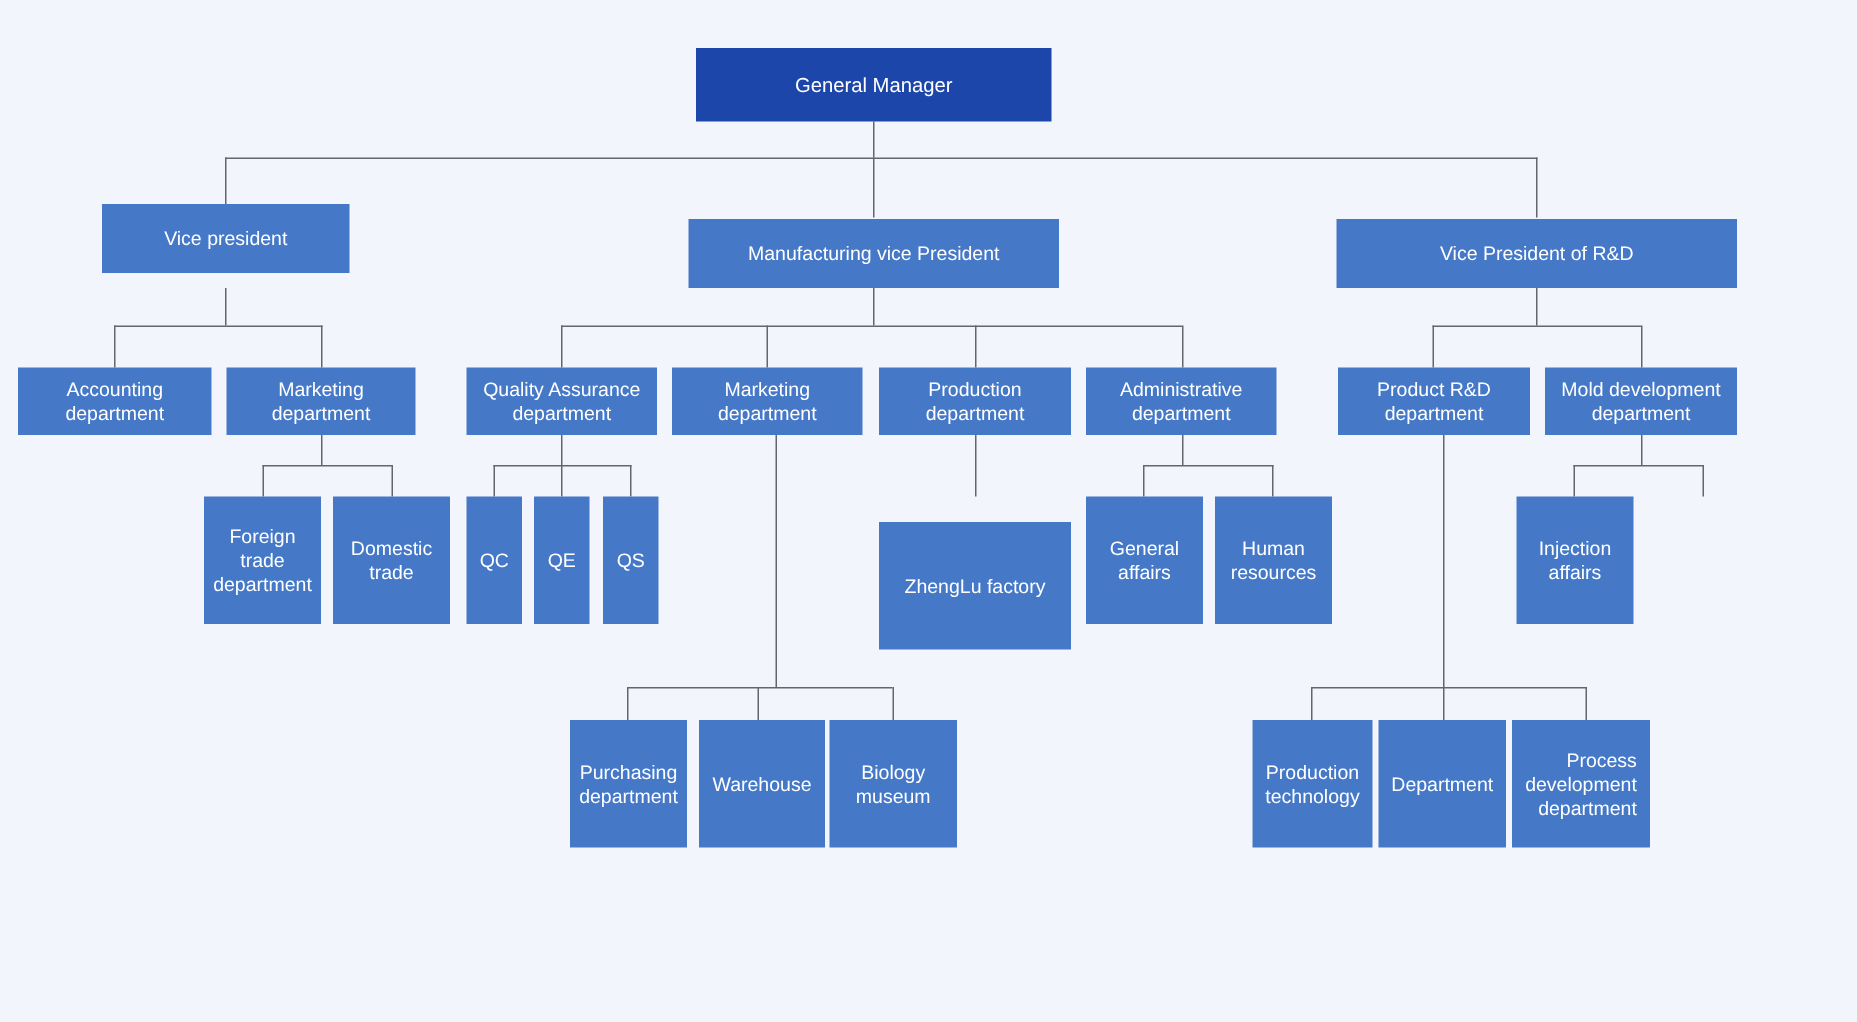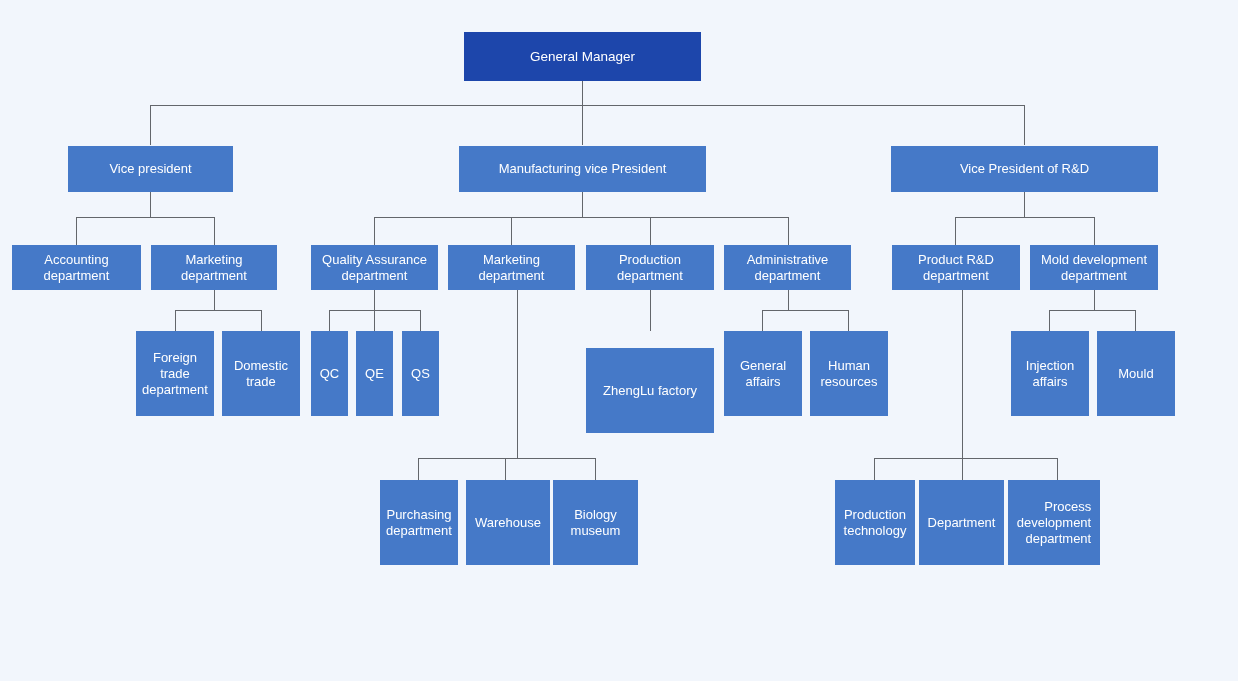--- a/index.html
+++ b/index.html
@@ -103,21 +103,21 @@
   <div class="conn v" style="left:595px; top:458px; height:22px;"></div>
 
   <div class="conn v" style="left:962px; top:290px; height:168px;"></div>
   <div class="conn h" style="left:874px; top:458px; width:184px;"></div>
   <div class="conn v" style="left:874px; top:458px; height:22px;"></div>
   <div class="conn v" style="left:962px; top:458px; height:22px;"></div>
   <div class="conn v" style="left:1057px; top:458px; height:22px;"></div>
 
   <div class="node root" style="left:464px; top:32px; width:237px; height:49px;">General Manager</div>
 
-  <div class="node" style="left:68px; top:146px; width:165px; height:46px;text-align:center;">Vice president</div>
+  <div class="node" style="left:68px; top:136px; width:165px; height:46px;text-align:center;">Vice president</div>
   <div class="node" style="left:459px; top:146px; width:247px; height:46px;">Manufacturing vice President</div>
   <div class="node" style="left:891px; top:146px; width:267px; height:46px;">Vice President of R&amp;D</div>
 
   <div class="node" style="left:12px; top:245px; width:129px; height:45px;">Accounting
 department</div>
   <div class="node" style="left:151px; top:245px; width:126px; height:45px;">Marketing
 department</div>
   <div class="node" style="left:311px; top:245px; width:127px; height:45px;">Quality Assurance
 department</div>
   <div class="node" style="left:448px; top:245px; width:127px; height:45px;">Marketing
@@ -139,21 +139,20 @@
   <div class="node" style="left:311px; top:331px; width:37px; height:85px;">QC</div>
   <div class="node" style="left:356px; top:331px; width:37px; height:85px;">QE</div>
   <div class="node" style="left:402px; top:331px; width:37px; height:85px;">QS</div>
   <div class="node" style="left:586px; top:331px; width:128px; height:85px;margin-top:17px;">ZhengLu factory</div>
   <div class="node" style="left:724px; top:331px; width:78px; height:85px;">General
 affairs</div>
   <div class="node" style="left:810px; top:331px; width:78px; height:85px;">Human
 resources</div>
   <div class="node" style="left:1011px; top:331px; width:78px; height:85px;">Injection
 affairs</div>
-  <div class="node" style="left:1097px; top:331px; width:78px; height:85px;">Mould</div>
 
   <div class="node" style="left:380px; top:480px; width:78px; height:85px;">Purchasing
 department</div>
   <div class="node" style="left:466px; top:480px; width:84px; height:85px;text-align:right;">Warehouse</div>
   <div class="node" style="left:553px; top:480px; width:85px; height:85px;">Biology
 museum</div>
   <div class="node" style="left:835px; top:480px; width:80px; height:85px;">Production
 technology</div>
   <div class="node" style="left:919px; top:480px; width:85px; height:85px;">Department</div>
   <div class="node" style="left:1008px; top:480px; width:92px; height:85px;text-align:right;">Process

